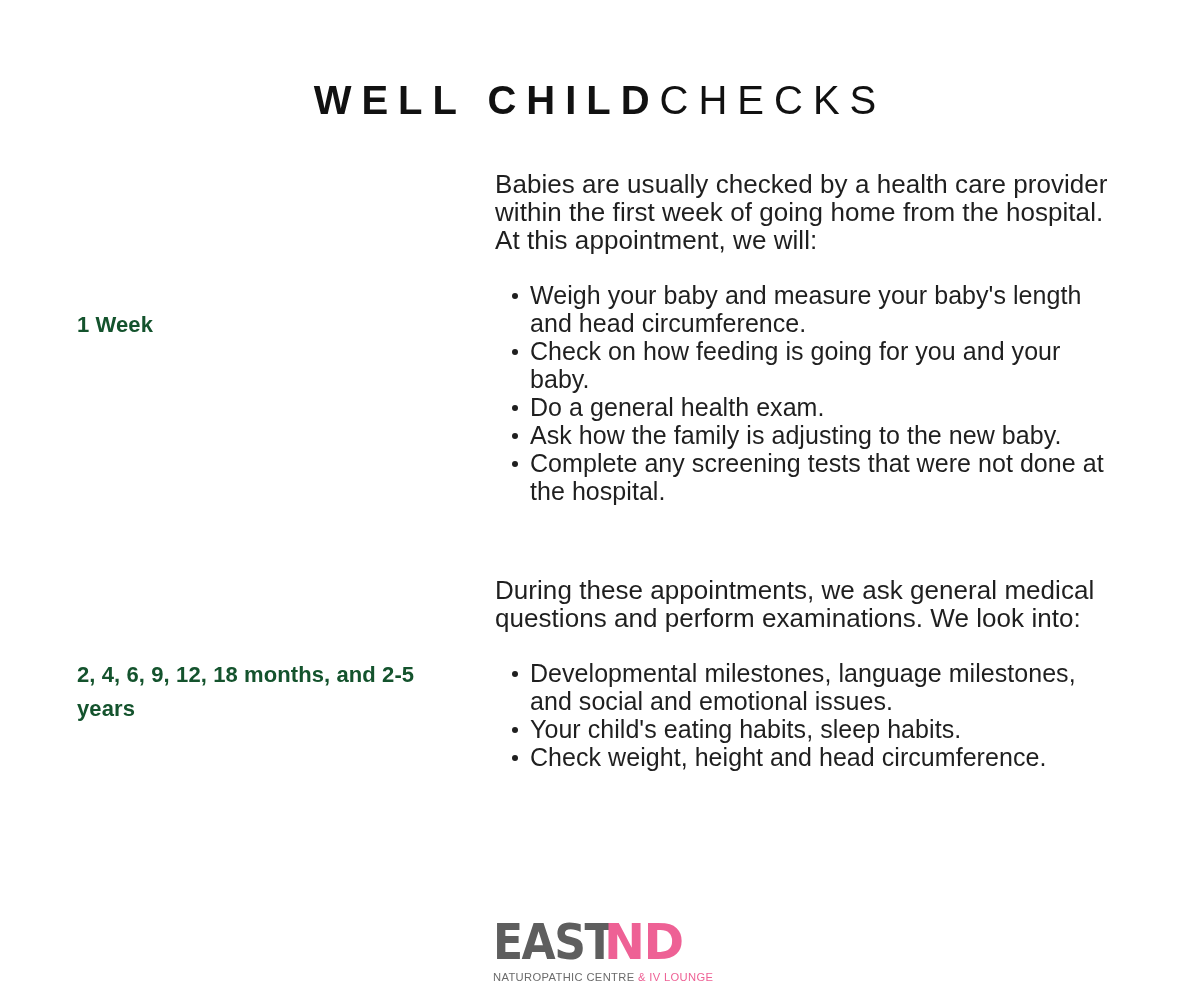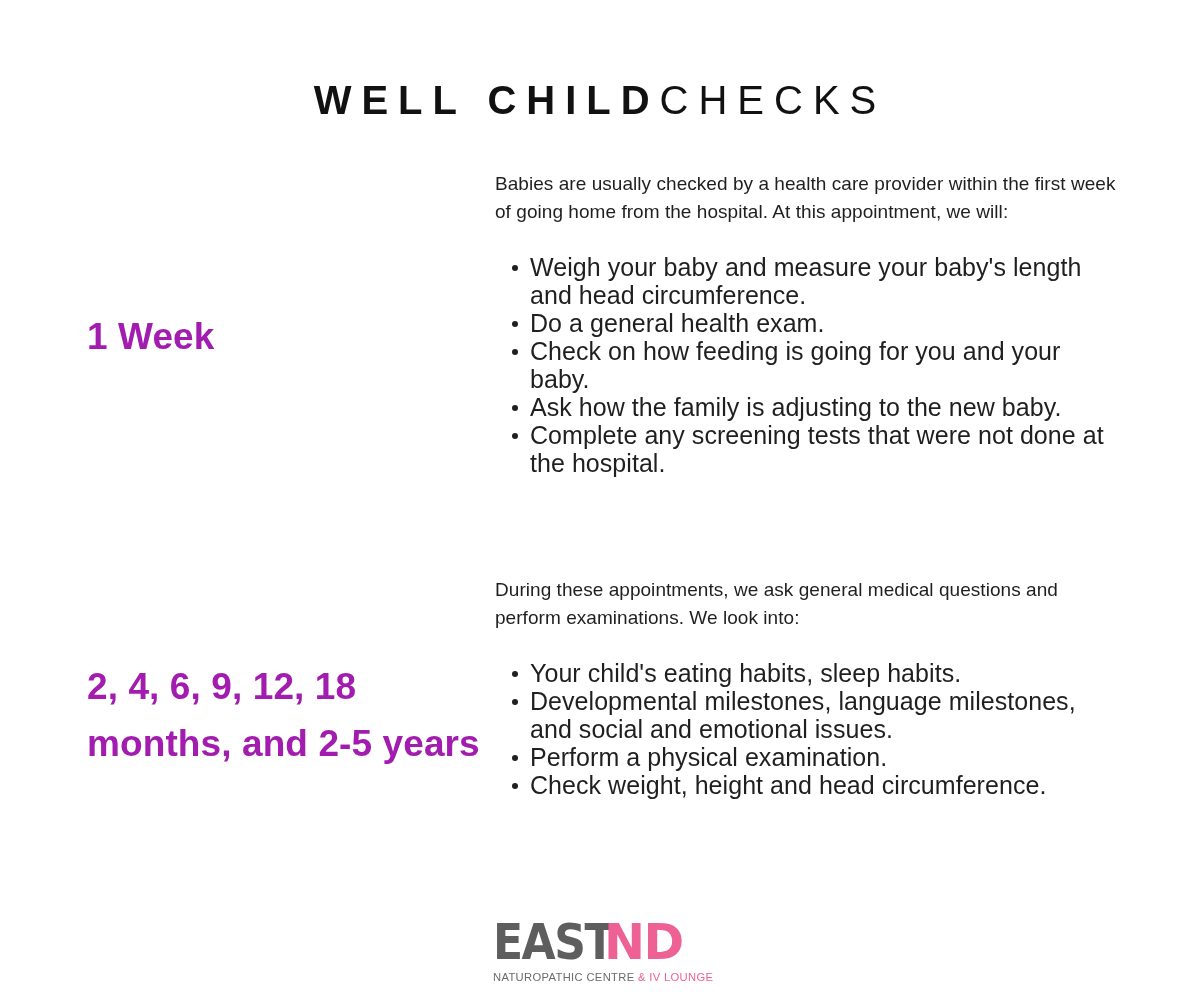--- a/index.html
+++ b/index.html
@@ -52,39 +52,39 @@
   .row {
     position: absolute;
     left: 0;
     width: 1200px;
   }
   .row-1 { top: 170px; }
   .row-2 { top: 576px; }
 
   .col-label {
     position: absolute;
-    left: 87px;
+    left: 77px;
     width: 400px;
-    font-size: 37px;
+    font-size: 22px;
     font-weight: 600;
     line-height: 1.55;
-    color: #a21caf;
+    color: #14532d;
     letter-spacing: 0.1px;
   }
   .row-1 .col-label { top: 138px; }
   .row-2 .col-label { top: 82px; }
 
   .col-body {
     position: absolute;
     left: 495px;
     width: 625px;
   }
 
   .para {
-    font-size: 19px;
+    font-size: 26px;
     line-height: 28px;
     font-weight: 300;
     color: #1f1f1f;
     letter-spacing: 0.05px;
     margin: 0;
   }
 
   ul.bullets {
     list-style: none;
     margin: 27px 0 0 0;
@@ -160,36 +160,35 @@
       <span class="t-strong">WELL CHILD</span><span class="t-light">CHECKS</span>
     </span>
   </div>
 
   <div class="row row-1">
     <div class="col-label">1 Week</div>
     <div class="col-body">
       <p class="para">Babies are usually checked by a health care provider within the first week of going home from the hospital. At this appointment, we will:</p>
       <ul class="bullets">
         <li>Weigh your baby and measure your baby's length and head circumference.</li>
+        <li>Check on how feeding is going for you and your baby.</li>
         <li>Do a general health exam.</li>
-        <li>Check on how feeding is going for you and your baby.</li>
         <li>Ask how the family is adjusting to the new baby.</li>
         <li>Complete any screening tests that were not done at the hospital.</li>
       </ul>
     </div>
   </div>
 
   <div class="row row-2">
     <div class="col-label">2, 4, 6, 9, 12, 18 months, and 2-5 years</div>
     <div class="col-body">
       <p class="para">During these appointments, we ask general medical questions and perform examinations. We look into:</p>
       <ul class="bullets">
+        <li>Developmental milestones, language milestones, and social and emotional issues.</li>
         <li>Your child's eating habits, sleep habits.</li>
-        <li>Developmental milestones, language milestones, and social and emotional issues.</li>
-        <li>Perform a physical examination.</li>
         <li>Check weight, height and head circumference.</li>
       </ul>
     </div>
   </div>
 
   <div class="logo">
     <div class="logo-mark">
       <span class="logo-east">EAST</span><span class="logo-nd">ND</span>
     </div>
     <div class="logo-tag">

